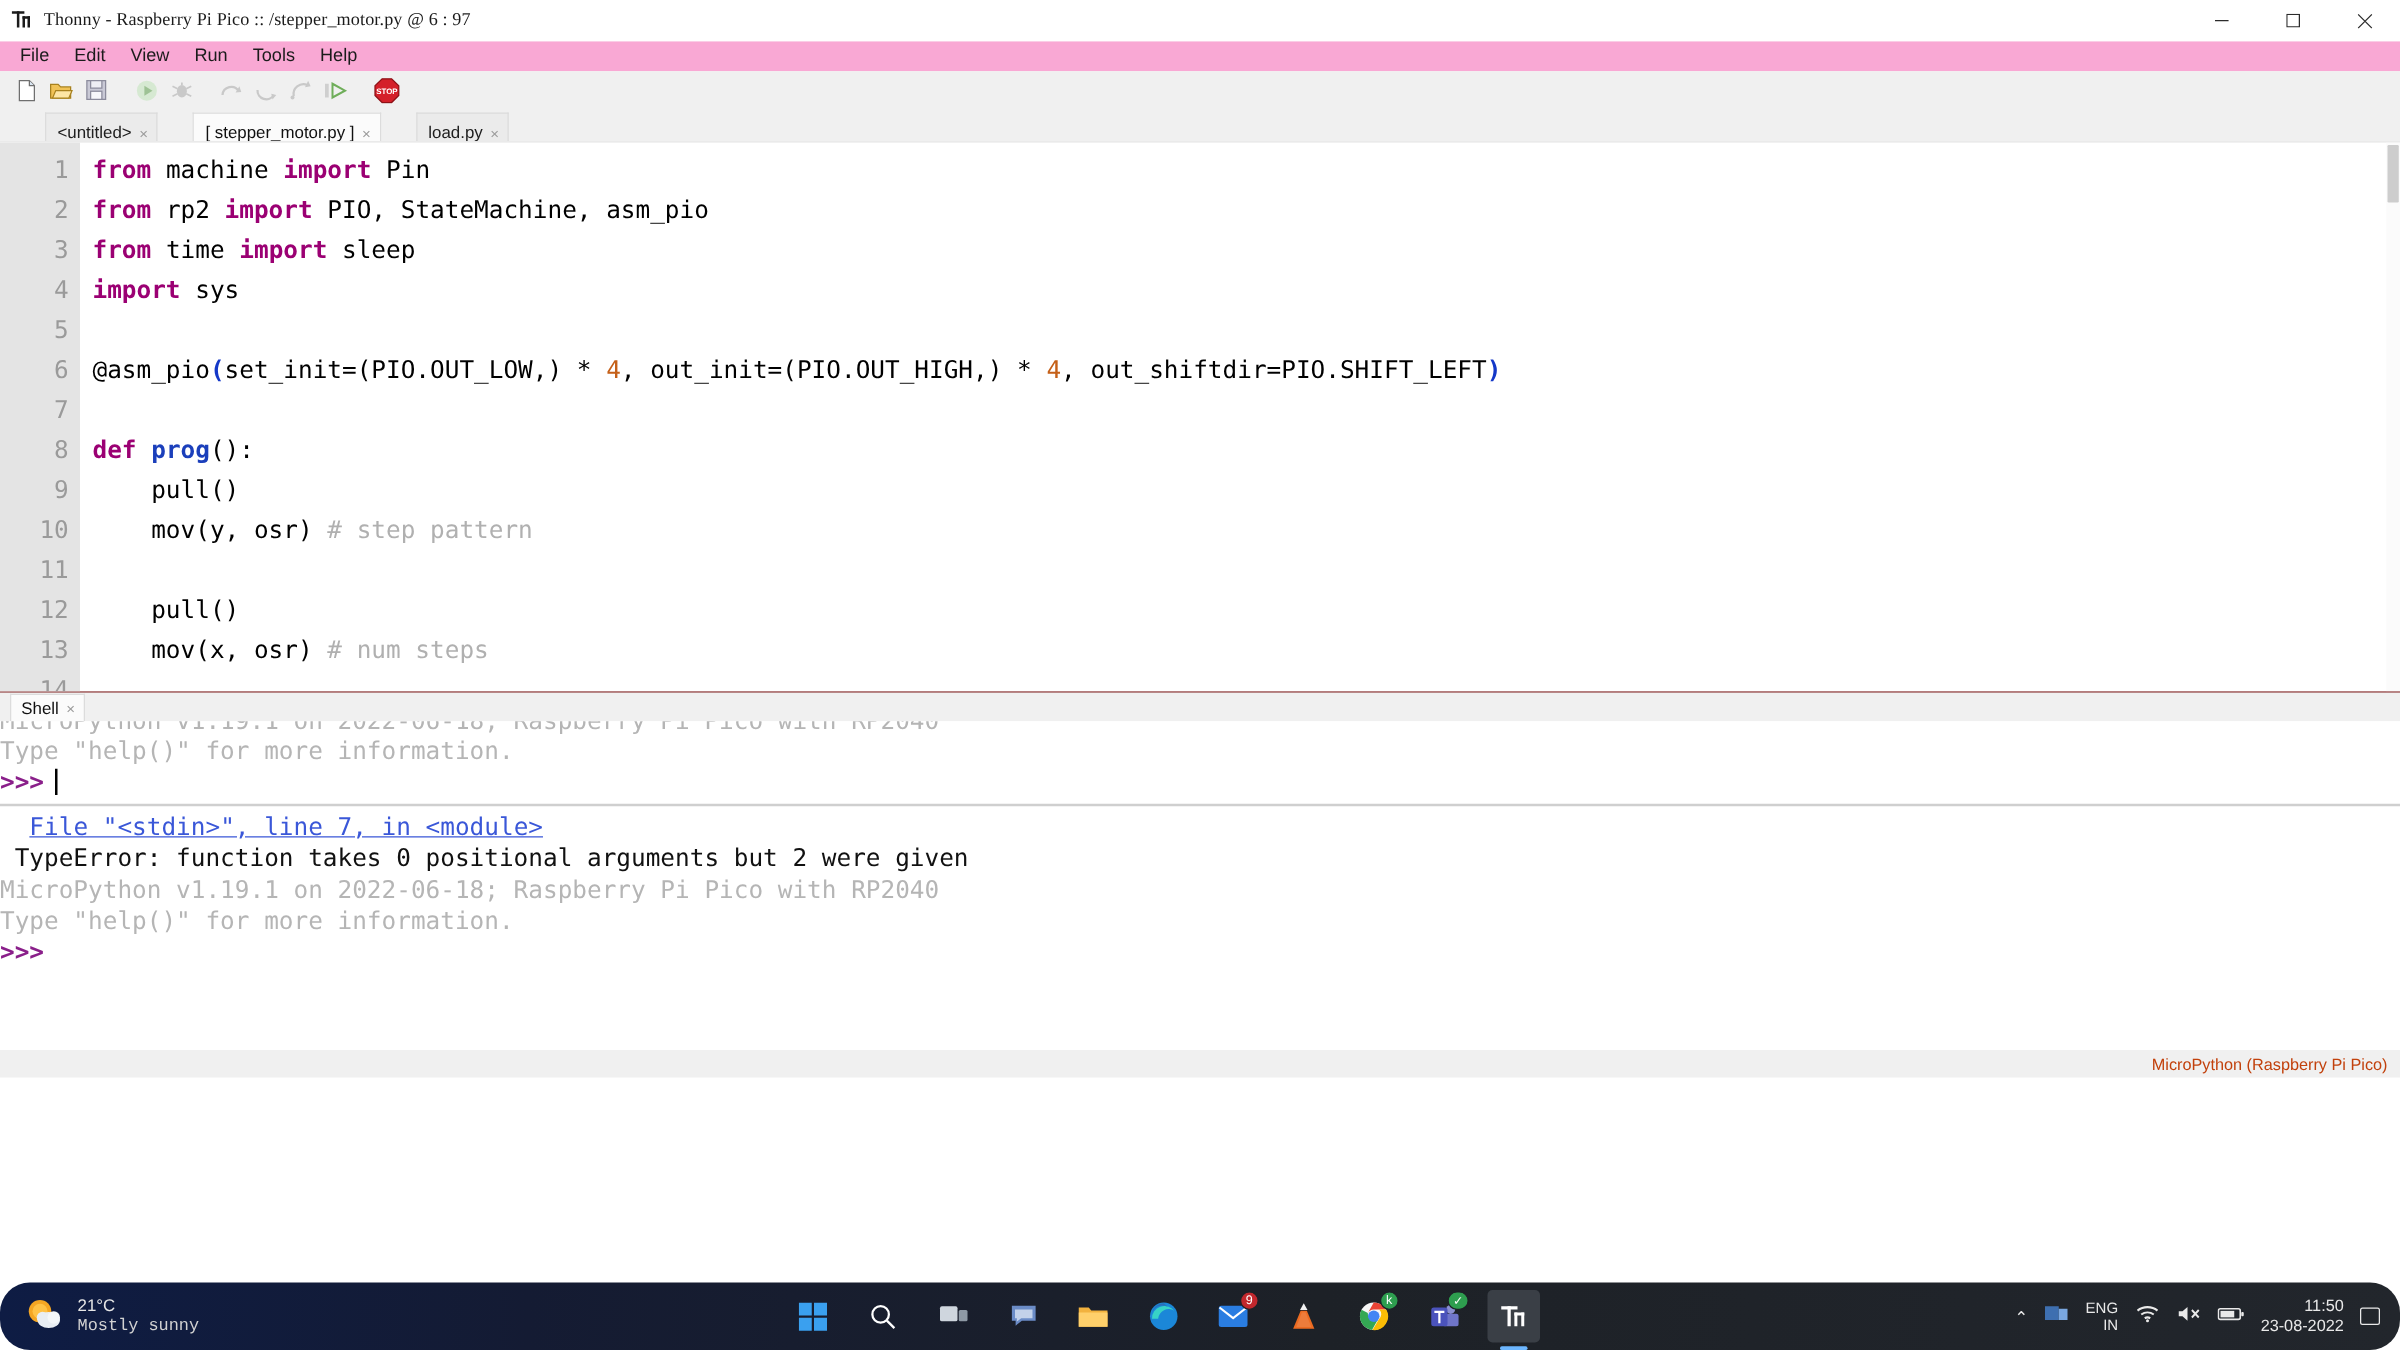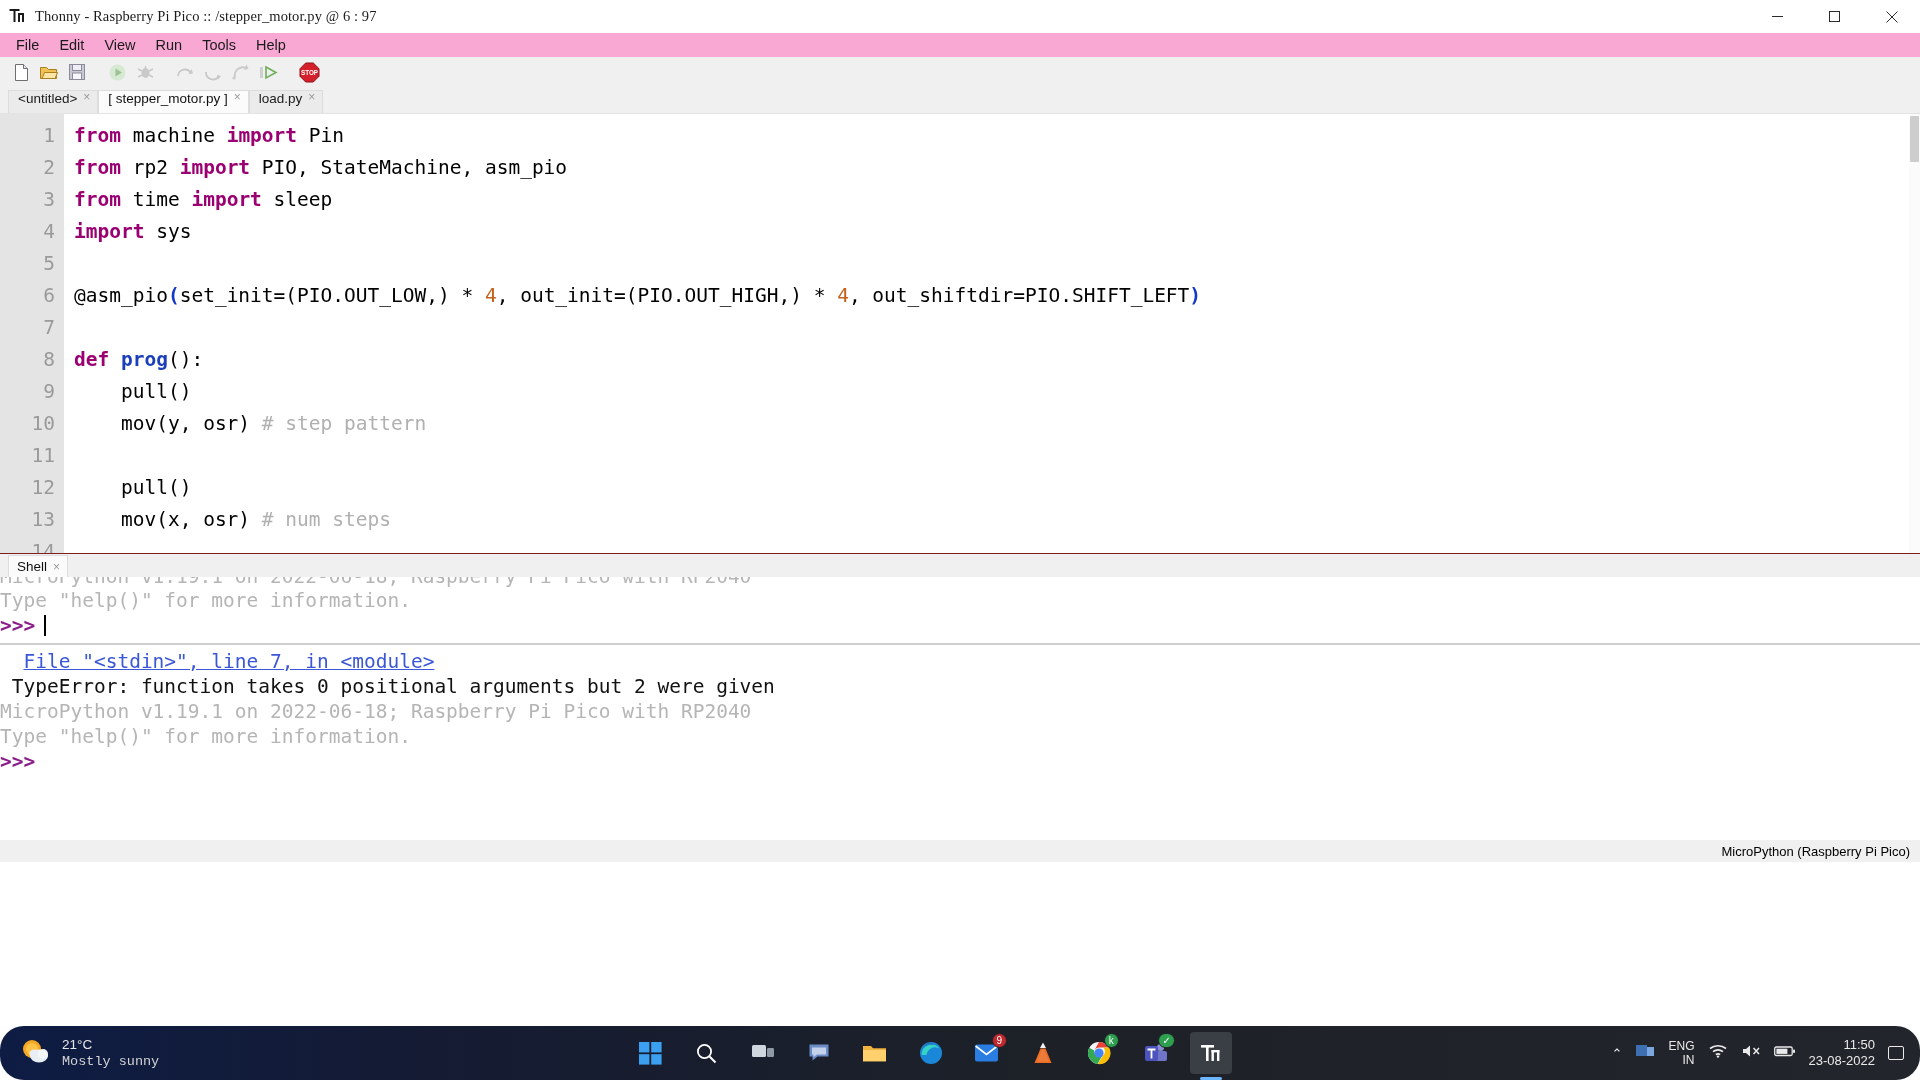--- a/index.html
+++ b/index.html
@@ -45,24 +45,25 @@
   .tbtn { width: 26px; height: 26px; display:flex; align-items:center; justify-content:center; }
   .tbtn.gapafter { margin-right: 12px; }
   .tbtn svg { display:block; }
 
   
   .nbbar {
     height: 25px; background: #f0f0f0; display: flex; align-items: flex-end;
     padding-left: 8px; padding-top: 2px;
   }
   .nbtab {
-    height: 23px; display: flex; align-items: flex-start; gap: 6px;
+    height: 23px; display: flex; align-items: flex-end; gap: 6px;
     padding: 0 7px 0 9px; font-size: 13.5px; color: #202020;
     background: #ebebeb; border: 1px solid #dcdcdc; border-bottom: none;
     white-space: nowrap;
+    margin-left: 28px;
   }
   .nbtab.active { background: #fbfbfb; color: #101010; }
   .nbclose { color: #9b9b9b; font-size: 12px; line-height: 1; }
 
   
   .editor {
     position: relative; background: #ffffff; height: 440px; overflow: hidden;
     border-top: 1px solid #e3e3e3;
   }
   .codewrap { display: flex; font-family: "DejaVu Sans Mono", monospace; font-size: 19.5px; }
@@ -109,21 +110,21 @@
   .caret {
     display:inline-block; width:2px; height:21px; background:#000;
     vertical-align:-4px; margin-left:9px;
   }
   .shell-sep { height: 2px; background: #cfcfcf; margin: 5px 0 4px 0; margin-left:-12px; }
 
   
   .statusbar {
     height: 22px; background: #f0f0f0; display:flex; align-items:center;
     justify-content: flex-end; padding-right: 10px;
-    font-size: 13px; color: #000000;
+    font-size: 13px; color: #c2410c;
   }
 
   
   .taskbar {
     position:absolute; left:0; bottom:0; width:1920px; height:54px;
     background: linear-gradient(90deg,#0e1c44 0%, #141b33 22%, #1d2127 55%, #22262c 100%);
     display:flex; align-items:center;border-radius:24px;
   }
   .weather { display:flex; align-items:center; gap:12px; padding-left: 20px; width: 250px; }
   .weather .txt { color:#e6e6e6; font-size:13.5px; line-height:17px; }

